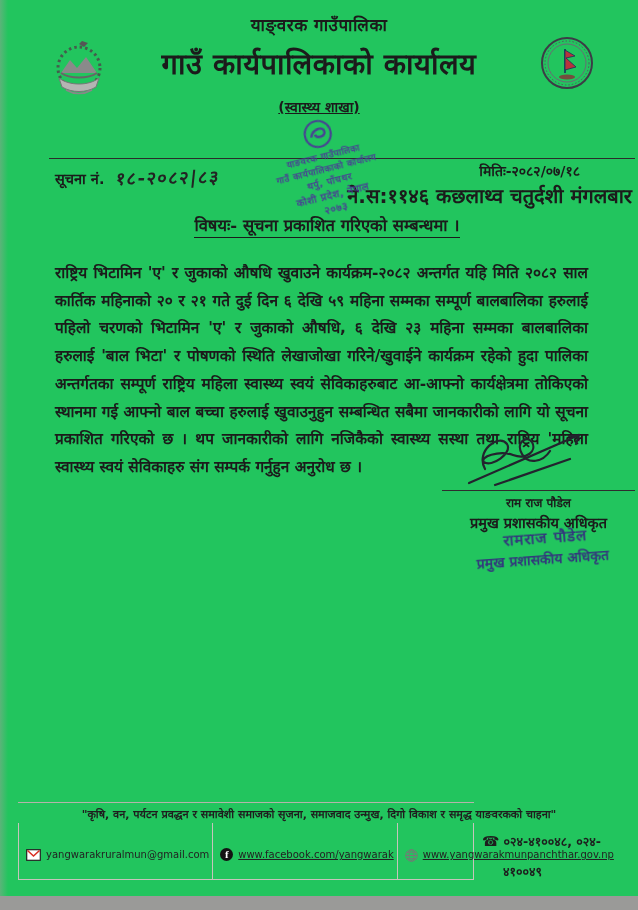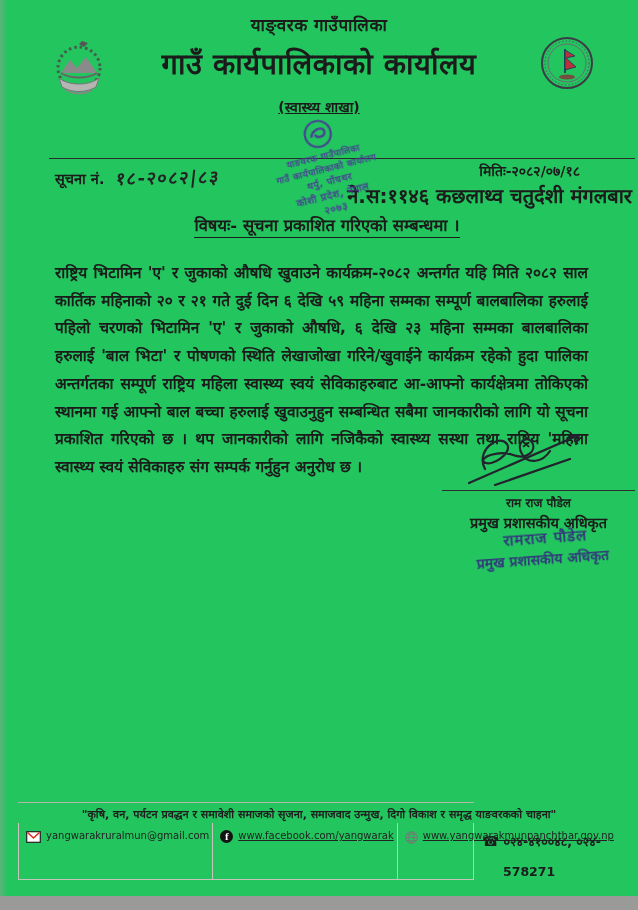--- a/index.html
+++ b/index.html
@@ -49,21 +49,21 @@
   .sigstamp{position:absolute;left:447px;top:527px;width:198px;text-align:center;
             transform:rotate(-4deg);color:#33317e;font-weight:bold;opacity:.95;filter:blur(.2px);}
   .sigstamp .s1{font-size:15px;letter-spacing:1px;}
   .sigstamp .s2{font-size:14px;margin-top:2px;transform:translateX(-4px);}
   
   .fline{position:absolute;top:802px;left:18px;width:456px;border-top:1px solid #b5b3aa;}
   .slogan{position:absolute;top:806px;left:0;right:0;text-align:center;
           font-size:11px;font-weight:bold;color:#1e1e1e;}
   .fcells{position:absolute;top:823px;left:18px;width:456px;height:57px;display:flex;
           border:1px solid #c6c4bb;border-top:none;box-sizing:border-box;background:transparent;}
-  .fcell{flex:1;display:flex;align-items:flex-start;gap:5px;padding:7px 3px 0 7px;
+  .fcell{flex:1;display:flex;align-items:center;gap:5px;padding:7px 3px 0 7px;
          font-size:10px;color:#222;box-sizing:border-box;}
   .fcell + .fcell{border-left:1px solid #c6c4bb;}
   .fcell .url{text-decoration:underline;}
   .fbicon{width:13px;height:13px;border-radius:50%;background:#131313;color:#fff;
           font-family:"Liberation Serif","DejaVu Serif",serif;font-weight:bold;font-size:11px;
           line-height:13px;text-align:center;flex:none;}
   .phone{position:absolute;left:482px;top:826px;width:155px;
          font-size:12.5px;font-weight:bold;line-height:30px;color:#1d1d1d;}
   .phone .p2{padding-left:21px;}
   .pglyph{font-size:14px;margin-right:4px;}
@@ -178,17 +178,17 @@
       </svg>
       <span class="url">www.yangwarakmunpanchthar.gov.np</span>
     </div>
   </div>
 
   <div class="phone">
     <div>
       <span class="pglyph">☎</span><span>०२४-४१००४८, ०२४-</span>
     </div>
     <div class="p2">
-      <span>578271</span>
+      <span>४१००४९</span>
     </div>
   </div>
 
 </div>
 
 </body></html>

